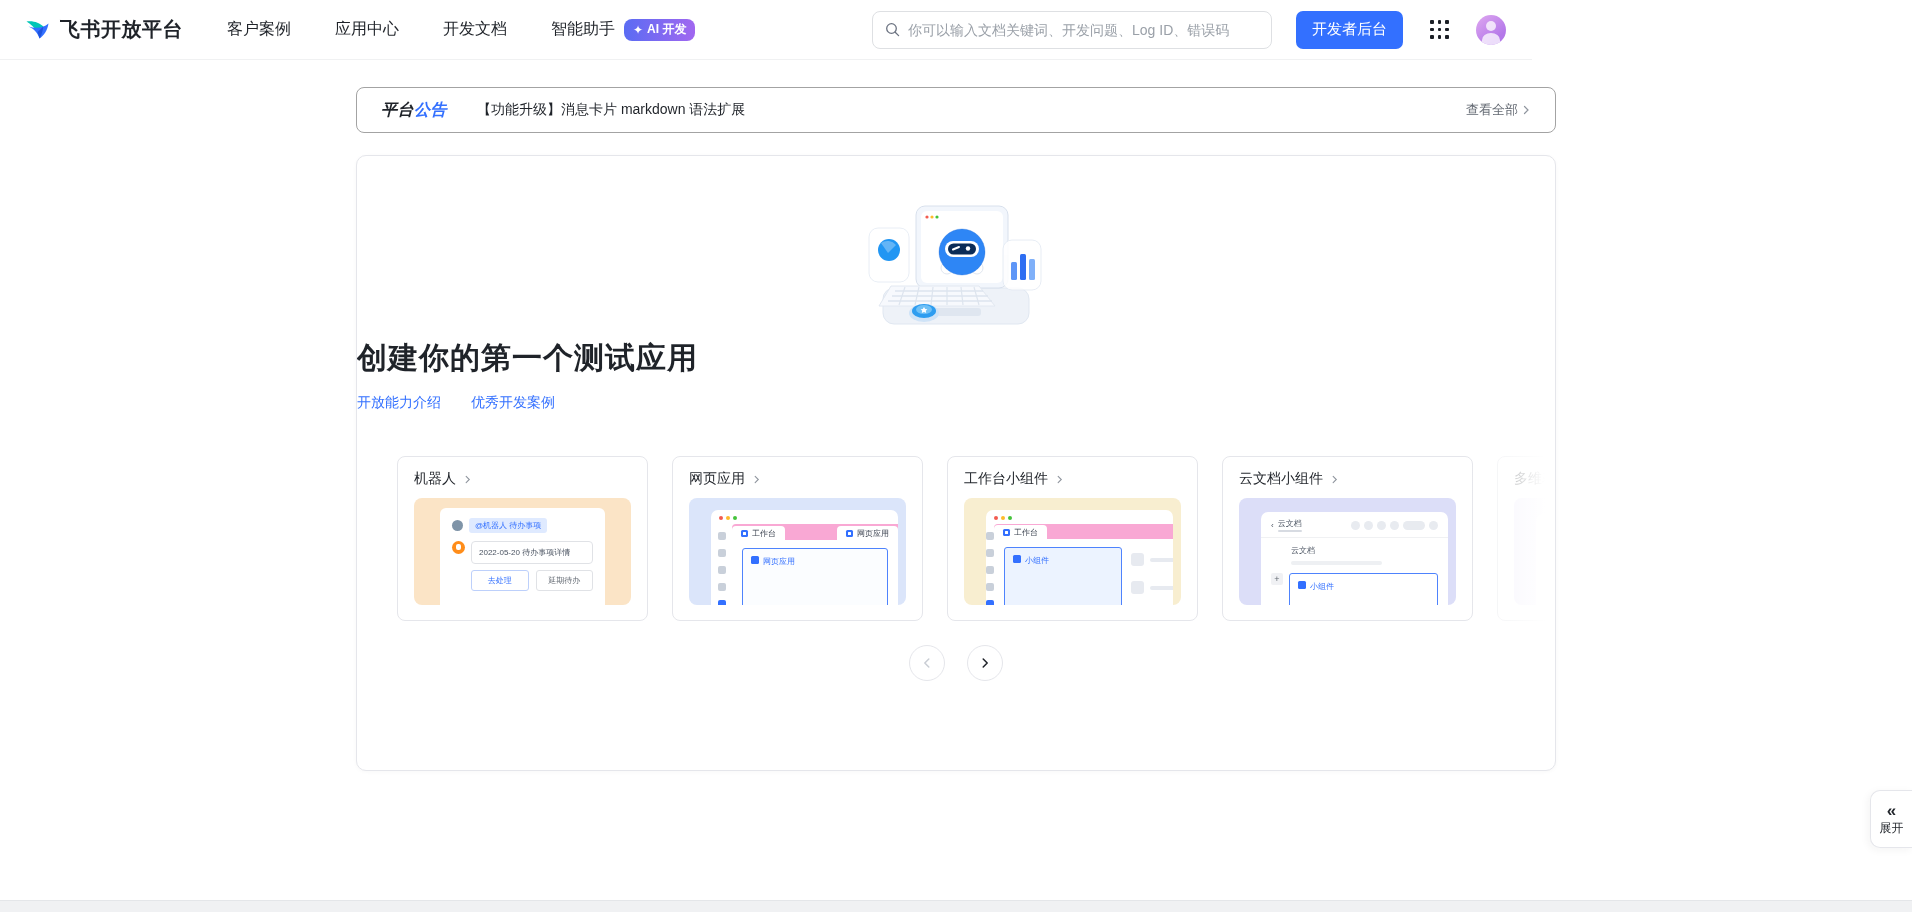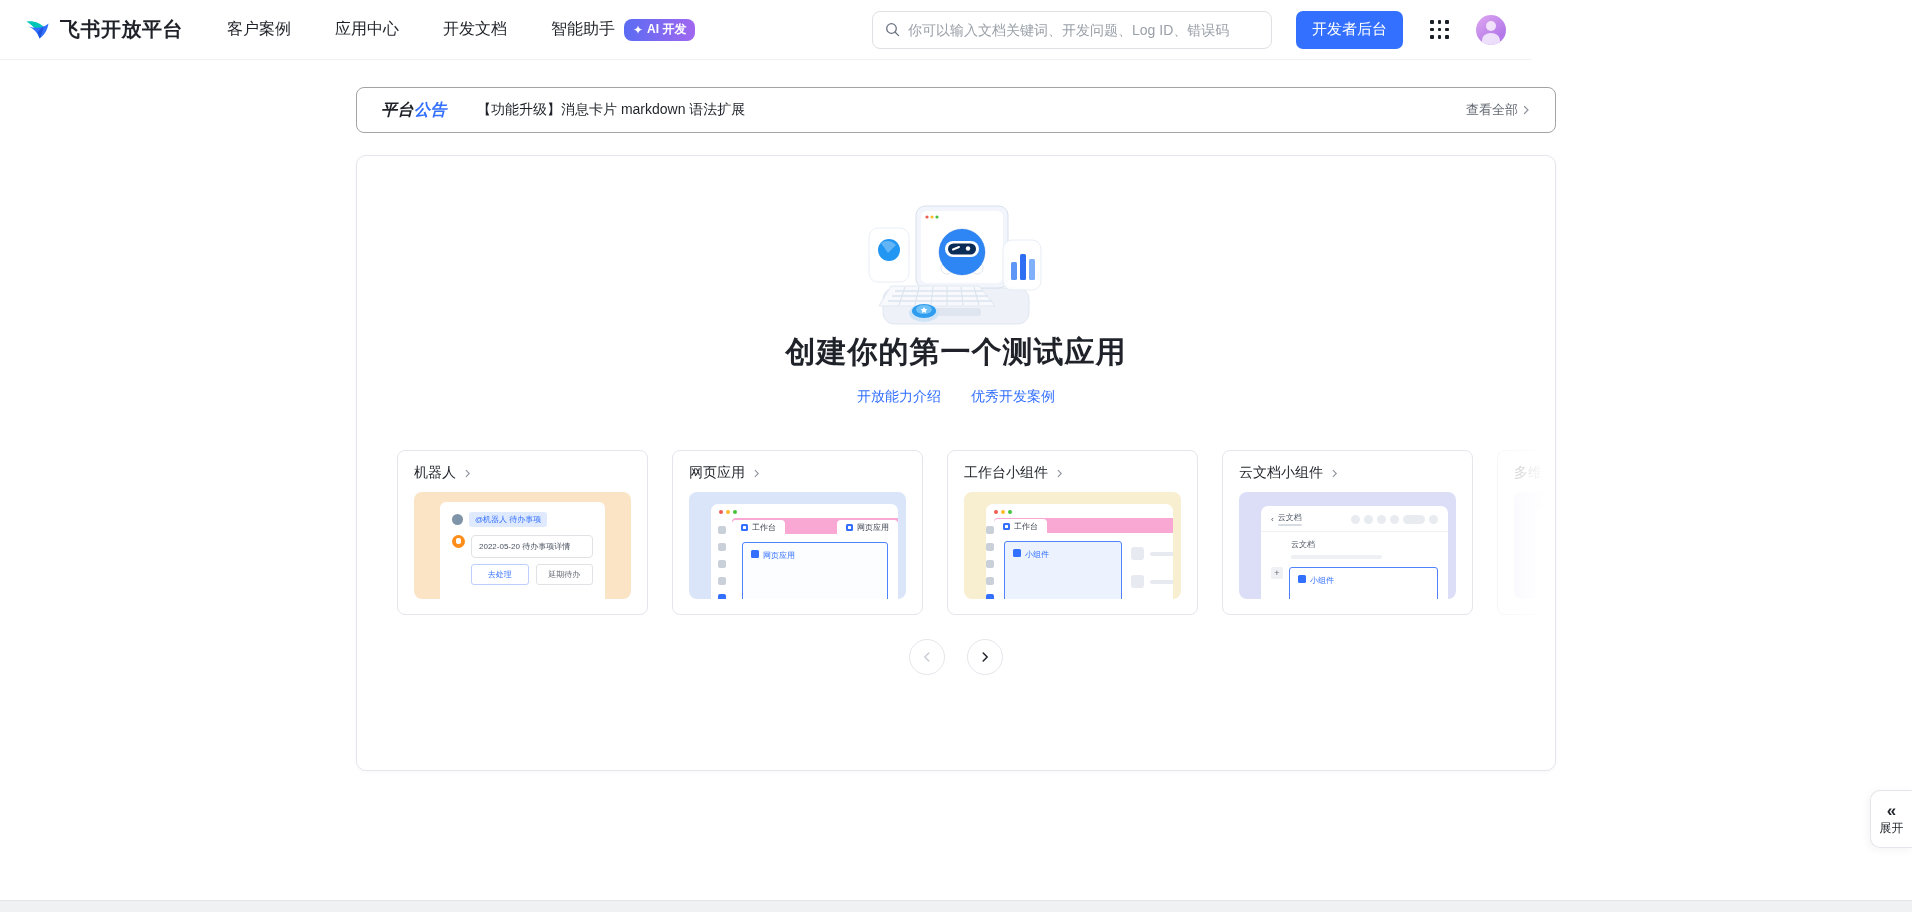--- a/index.html
+++ b/index.html
@@ -40,22 +40,22 @@
     display:flex; align-items:center; padding:0 24px; cursor:pointer; }
   .banner-label { font-size:16px; font-weight:800; font-style:italic; letter-spacing:.5px; white-space:nowrap; }
   .banner-label .lbl-accent { color:#3370ff; }
   .banner-msg { margin-left:30px; font-size:14px; color:#1f2329; }
   .banner-viewall { margin-left:auto; display:flex; align-items:center; gap:3px; font-size:13px; color:#646a73; cursor:pointer; }
 
   
   .hero-card { margin-top:22px; height:616px; border:1px solid #e5e6eb; border-radius:10px; background:#fff;
     box-shadow:0 1px 4px rgba(31,35,41,.03); position:relative; overflow:hidden; }
   .illustration { margin:44px auto 0; width:190px; height:128px; display:flex; justify-content:center; }
-  .hero-title { margin-top:4px; text-align:center; font-size:30px; font-weight:700; letter-spacing:1px; color:#1f2329; }
-  .hero-links { margin-top:15px; display:flex; justify-content:center; gap:30px; }
+  .hero-title { margin-top:10px; font-size:30px; font-weight:700; letter-spacing:1px; color:#1f2329; }
+  .hero-links { margin-top:15px; display:flex; justify-content:flex-start; gap:30px; }
   .hero-link { font-size:14px; color:#3370ff; cursor:pointer; }
   .hero-btns { margin-top:18px; display:flex; justify-content:center; gap:16px; }
   .btn { height:40px; border-radius:6px; font-size:15px; font-family:inherit; cursor:pointer; }
   .btn-primary { padding:0 23px; background:#3370ff; border:none; color:#fff; }
   .btn-secondary { padding:0 22px; background:#fff; border:1px solid #dadce0; color:#b8bdc4; }
 
   
   .cards-outer { position:relative; margin-top:44px; height:165px; overflow:hidden; }
   .cards-track { position:absolute; left:40px; top:0; display:flex; gap:24px; }
   .app-card { width:251px; height:165px; flex:0 0 auto; border:1px solid #e5e6eb; border-radius:8px;

